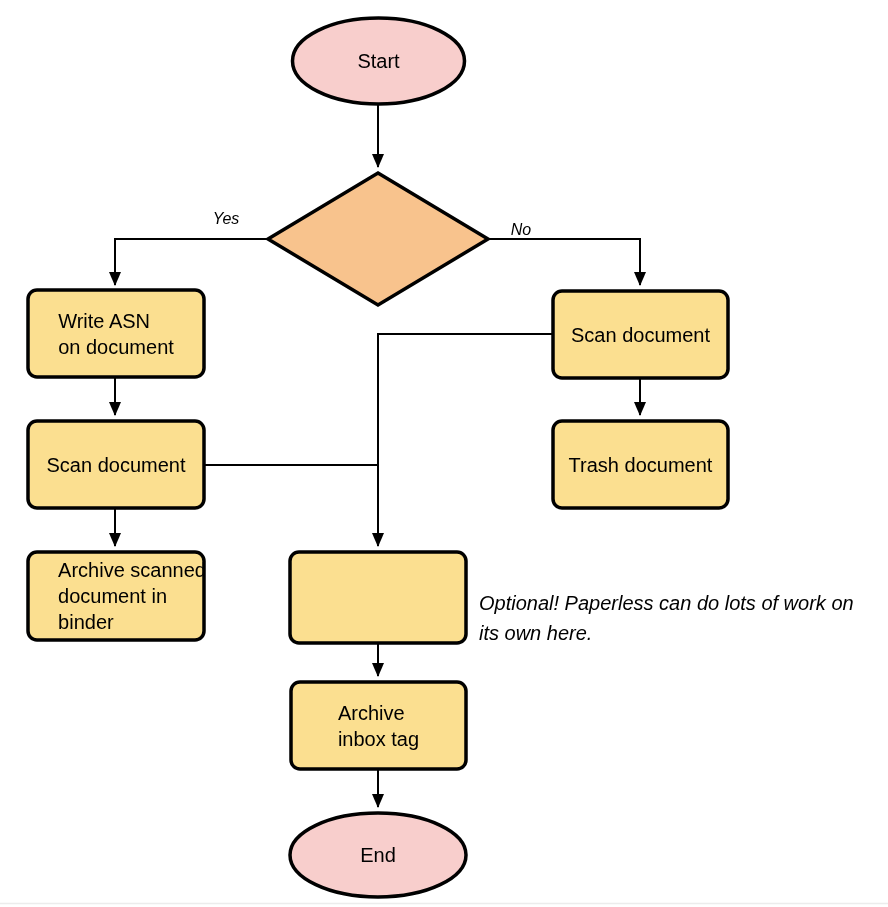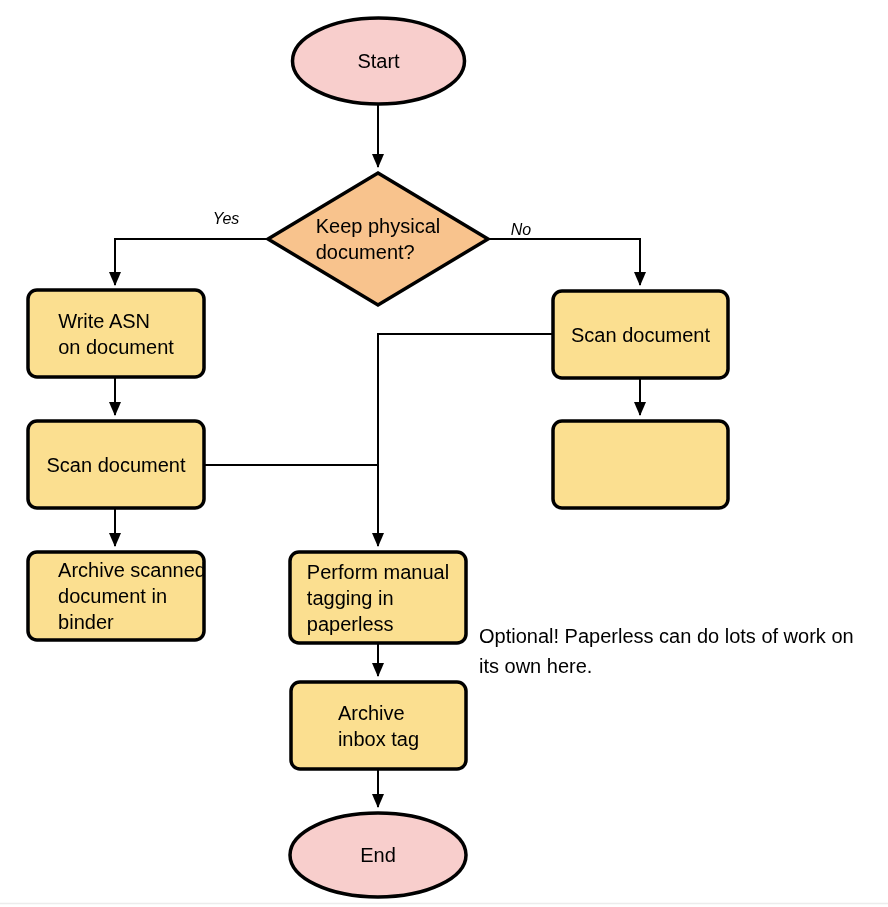--- a/index.html
+++ b/index.html
@@ -31,22 +31,23 @@
   .edgelabel {
     position: absolute;
     font-size: 16px;
     line-height: 22px;
     text-align: center;
     font-style: italic;
   }
   .annotation {
     position: absolute;
     left: 479px;
-    top: 621px;
+    top: 588px;
     width: 404px;
+    font-style: italic;
     font-size: 20px;
     line-height: 30px;
     white-space: pre-line;
   }
 </style>
 </head>
 <body>
 
 <div class="canvas">
 
@@ -76,32 +77,28 @@
     <rect class="shape" x="553" y="291" width="175" height="87" rx="9" fill="#FBDF90"></rect>
     <rect class="shape" x="553" y="421" width="175" height="87" rx="9" fill="#FBDF90"></rect>
     <rect class="shape" x="290" y="552" width="176" height="91" rx="9" fill="#FBDF90"></rect>
     <rect class="shape" x="291" y="682" width="175" height="87" rx="9" fill="#FBDF90"></rect>
     <ellipse class="shape" cx="378" cy="855" rx="88" ry="42" fill="#F8CECC"></ellipse>
 
     <line class="pageline" x1="0" y1="903.5" x2="888" y2="903.5"></line>
   </svg>
 
   <div class="nodelabel" style="left:291px; top:17px;  width:175px; height:88px;">Start</div>
-  <div class="nodelabel" style="left:278px; top:172px; width:200px; height:133px;">Keep physical
-document?</div>
   <div class="nodelabel" style="left:28px;  top:290px; width:176px; height:87px;">Write ASN
 on document</div>
   <div class="nodelabel" style="left:28px;  top:421px; width:176px; height:87px;">Scan document</div>
   <div class="nodelabel" style="left:28px;  top:552px; width:208px; height:88px;">Archive scanned
 document in
 binder</div>
   <div class="nodelabel" style="left:553px; top:291px; width:175px; height:87px;">Scan document</div>
-  <div class="nodelabel" style="left:290px; top:552px; width:176px; height:91px;">Perform manual
-tagging in
-paperless</div>
+  <div class="nodelabel" style="left:553px; top:421px; width:175px; height:87px;">Trash document</div>
   <div class="nodelabel" style="left:291px; top:682px; width:175px; height:87px;">Archive
 inbox tag</div>
   <div class="nodelabel" style="left:289px; top:813px; width:178px; height:84px;">End</div>
 
   <div class="edgelabel" style="left:196px; top:208px; width:60px;">Yes</div>
   <div class="edgelabel" style="left:491px; top:219px; width:60px;">No</div>
 
   <div class="annotation">Optional! Paperless can do lots of work on
 its own here.</div>
 

